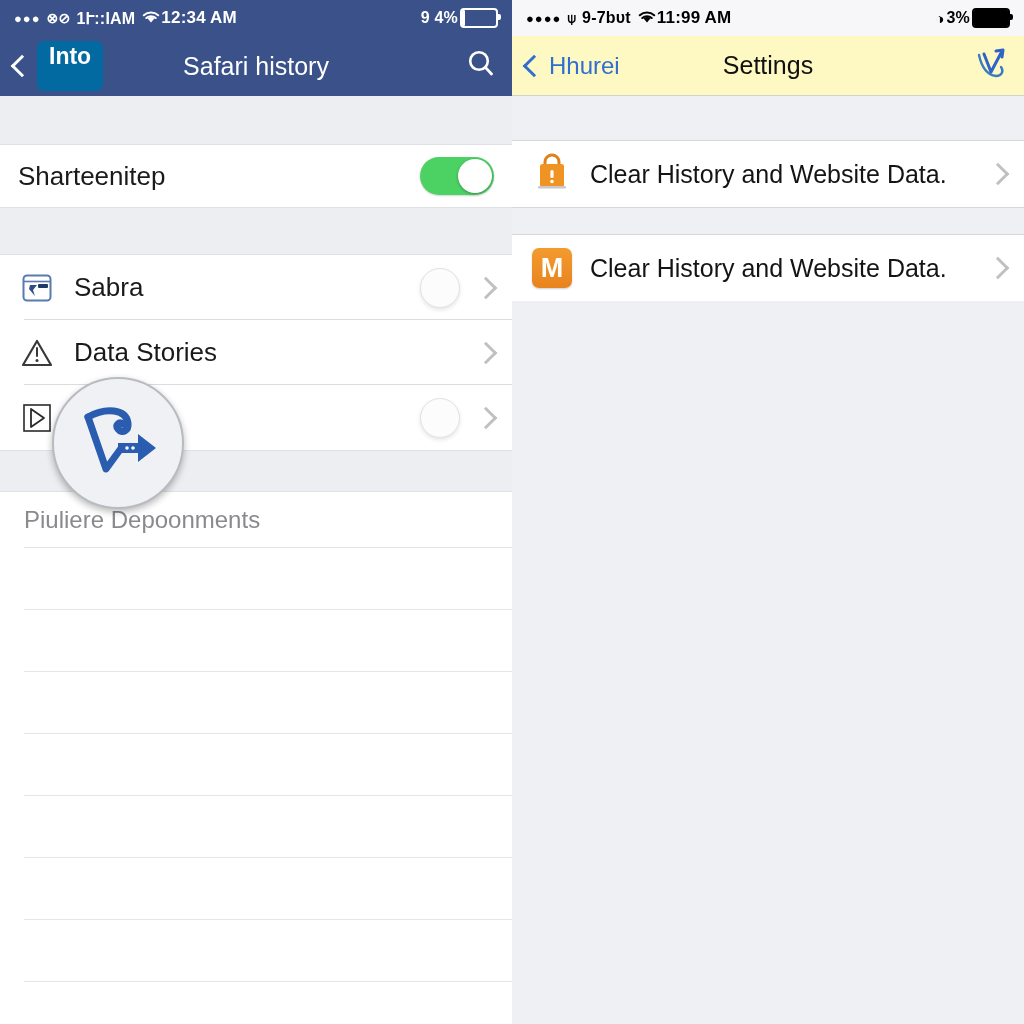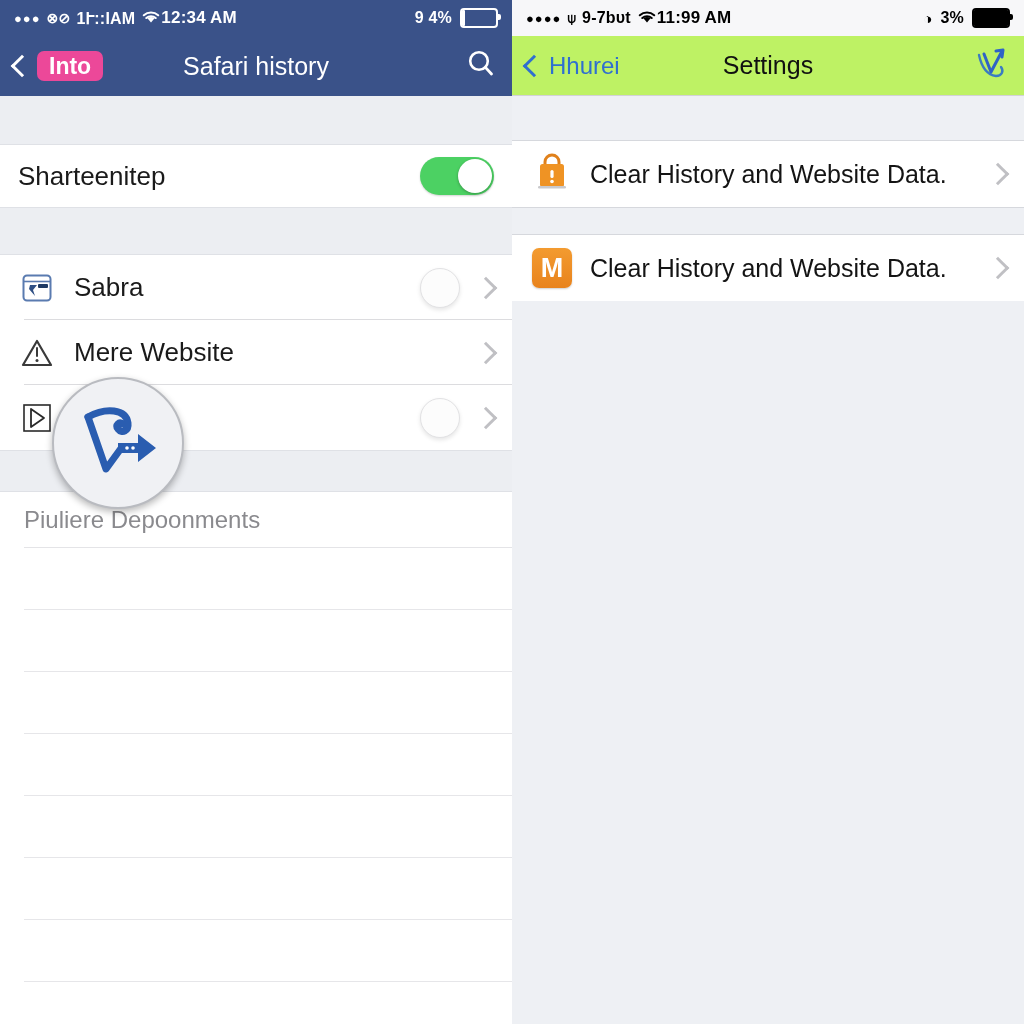--- a/index.html
+++ b/index.html
@@ -33,21 +33,21 @@
     padding: 0 14px;
     font-size: 17px;
     font-weight: bold;
     letter-spacing: .2px;
     box-sizing: border-box;
   }
   .sb-dark  { background: #3a5289; color: #ffffff; }
   .sb-light { background: #f7f7f9; color: #000000; }
   .sb-left  { display: flex; align-items: center; gap: 6px; flex: 0 0 auto; }
   .sb-center{ flex: 1; text-align: left; }
-  .sb-right { display: flex; align-items: center; gap: 8px; flex: 0 0 auto; }
+  .sb-right { display: flex; align-items: center; gap: 2px; flex: 0 0 auto; }
   .dots { letter-spacing: 1px; font-size: 13px; }
   .carrier { font-size: 16px; }
   .wifi { font-size: 15px; }
   .batt-pct { font-size: 16px; }
   .batt {
     display: inline-block;
     width: 34px; height: 16px;
     border: 2px solid currentColor;
     border-radius: 4px;
     position: relative;
@@ -71,42 +71,42 @@
   
   .navbar {
     height: 60px;
     display: flex;
     align-items: center;
     position: relative;
     box-sizing: border-box;
     padding: 0 14px;
   }
   .nav-dark  { background: #3a5289; }
-  .nav-light { background: #bef264; border-bottom: 1px solid #d2d2d6; align-items: center; }
+  .nav-light { background: #fef9c3; border-bottom: 1px solid #d2d2d6; align-items: center; }
   .nav-back {
     display: flex;
     align-items: center;
     gap: 7px;
     z-index: 2;
   }
   .chev-left {
     display: inline-block;
     width: 13px; height: 13px;
     border-left: 3.5px solid currentColor;
     border-bottom: 3.5px solid currentColor;
     transform: rotate(45deg);
   }
   .nav-dark .nav-back { color: #ffffff; }
   .nav-light .nav-back { color: #2f6fd0; }
   .back-badge {
-    background: #ec4899;
+    background: #0369a1;
     color: #ffffff;
     font-size: 23px;
     font-weight: bold;
-    padding: 3px 12px 1px 12px;
+    padding: 3px 12px 22px 12px;
     border-radius: 7px;
     line-height: 1.1;
   }
   .back-text {
     font-size: 24px;
     color: #2f6fd0;
   }
   .nav-title {
     position: absolute;
     left: 0; right: 0;
@@ -342,21 +342,21 @@
     </div>
 
     <div class="row row-item row-sep">
       <span class="icon-box">
         <svg width="34" height="34" viewBox="0 0 34 34" aria-hidden="true">
           <path d="M17 5 L31 29 L3 29 Z" stroke="#3a3a3a" stroke-width="2.2" fill="none" stroke-linejoin="round"></path>
           <path d="M17 12 L17 20" stroke="#3a3a3a" stroke-width="2" stroke-linecap="round"></path>
           <circle cx="17" cy="24.4" r="1.5" fill="#3a3a3a"></circle>
         </svg>
       </span>
-      <span class="row-label indent">Mere Website</span>
+      <span class="row-label indent">Data Stories</span>
       <span class="row-right">
         <span class="chev-right"></span>
       </span>
     </div>
 
     <div class="row row-item">
       <span class="icon-box">
         <svg width="34" height="34" viewBox="0 0 34 34" aria-hidden="true">
           <rect x="4" y="4" width="26" height="26" stroke="#2a2a2a" stroke-width="1.6" fill="none"></rect>
           <path d="M11 8 l13 9 -13 9 z" stroke="#2a2a2a" stroke-width="1.8" fill="none" stroke-linejoin="round"></path>

